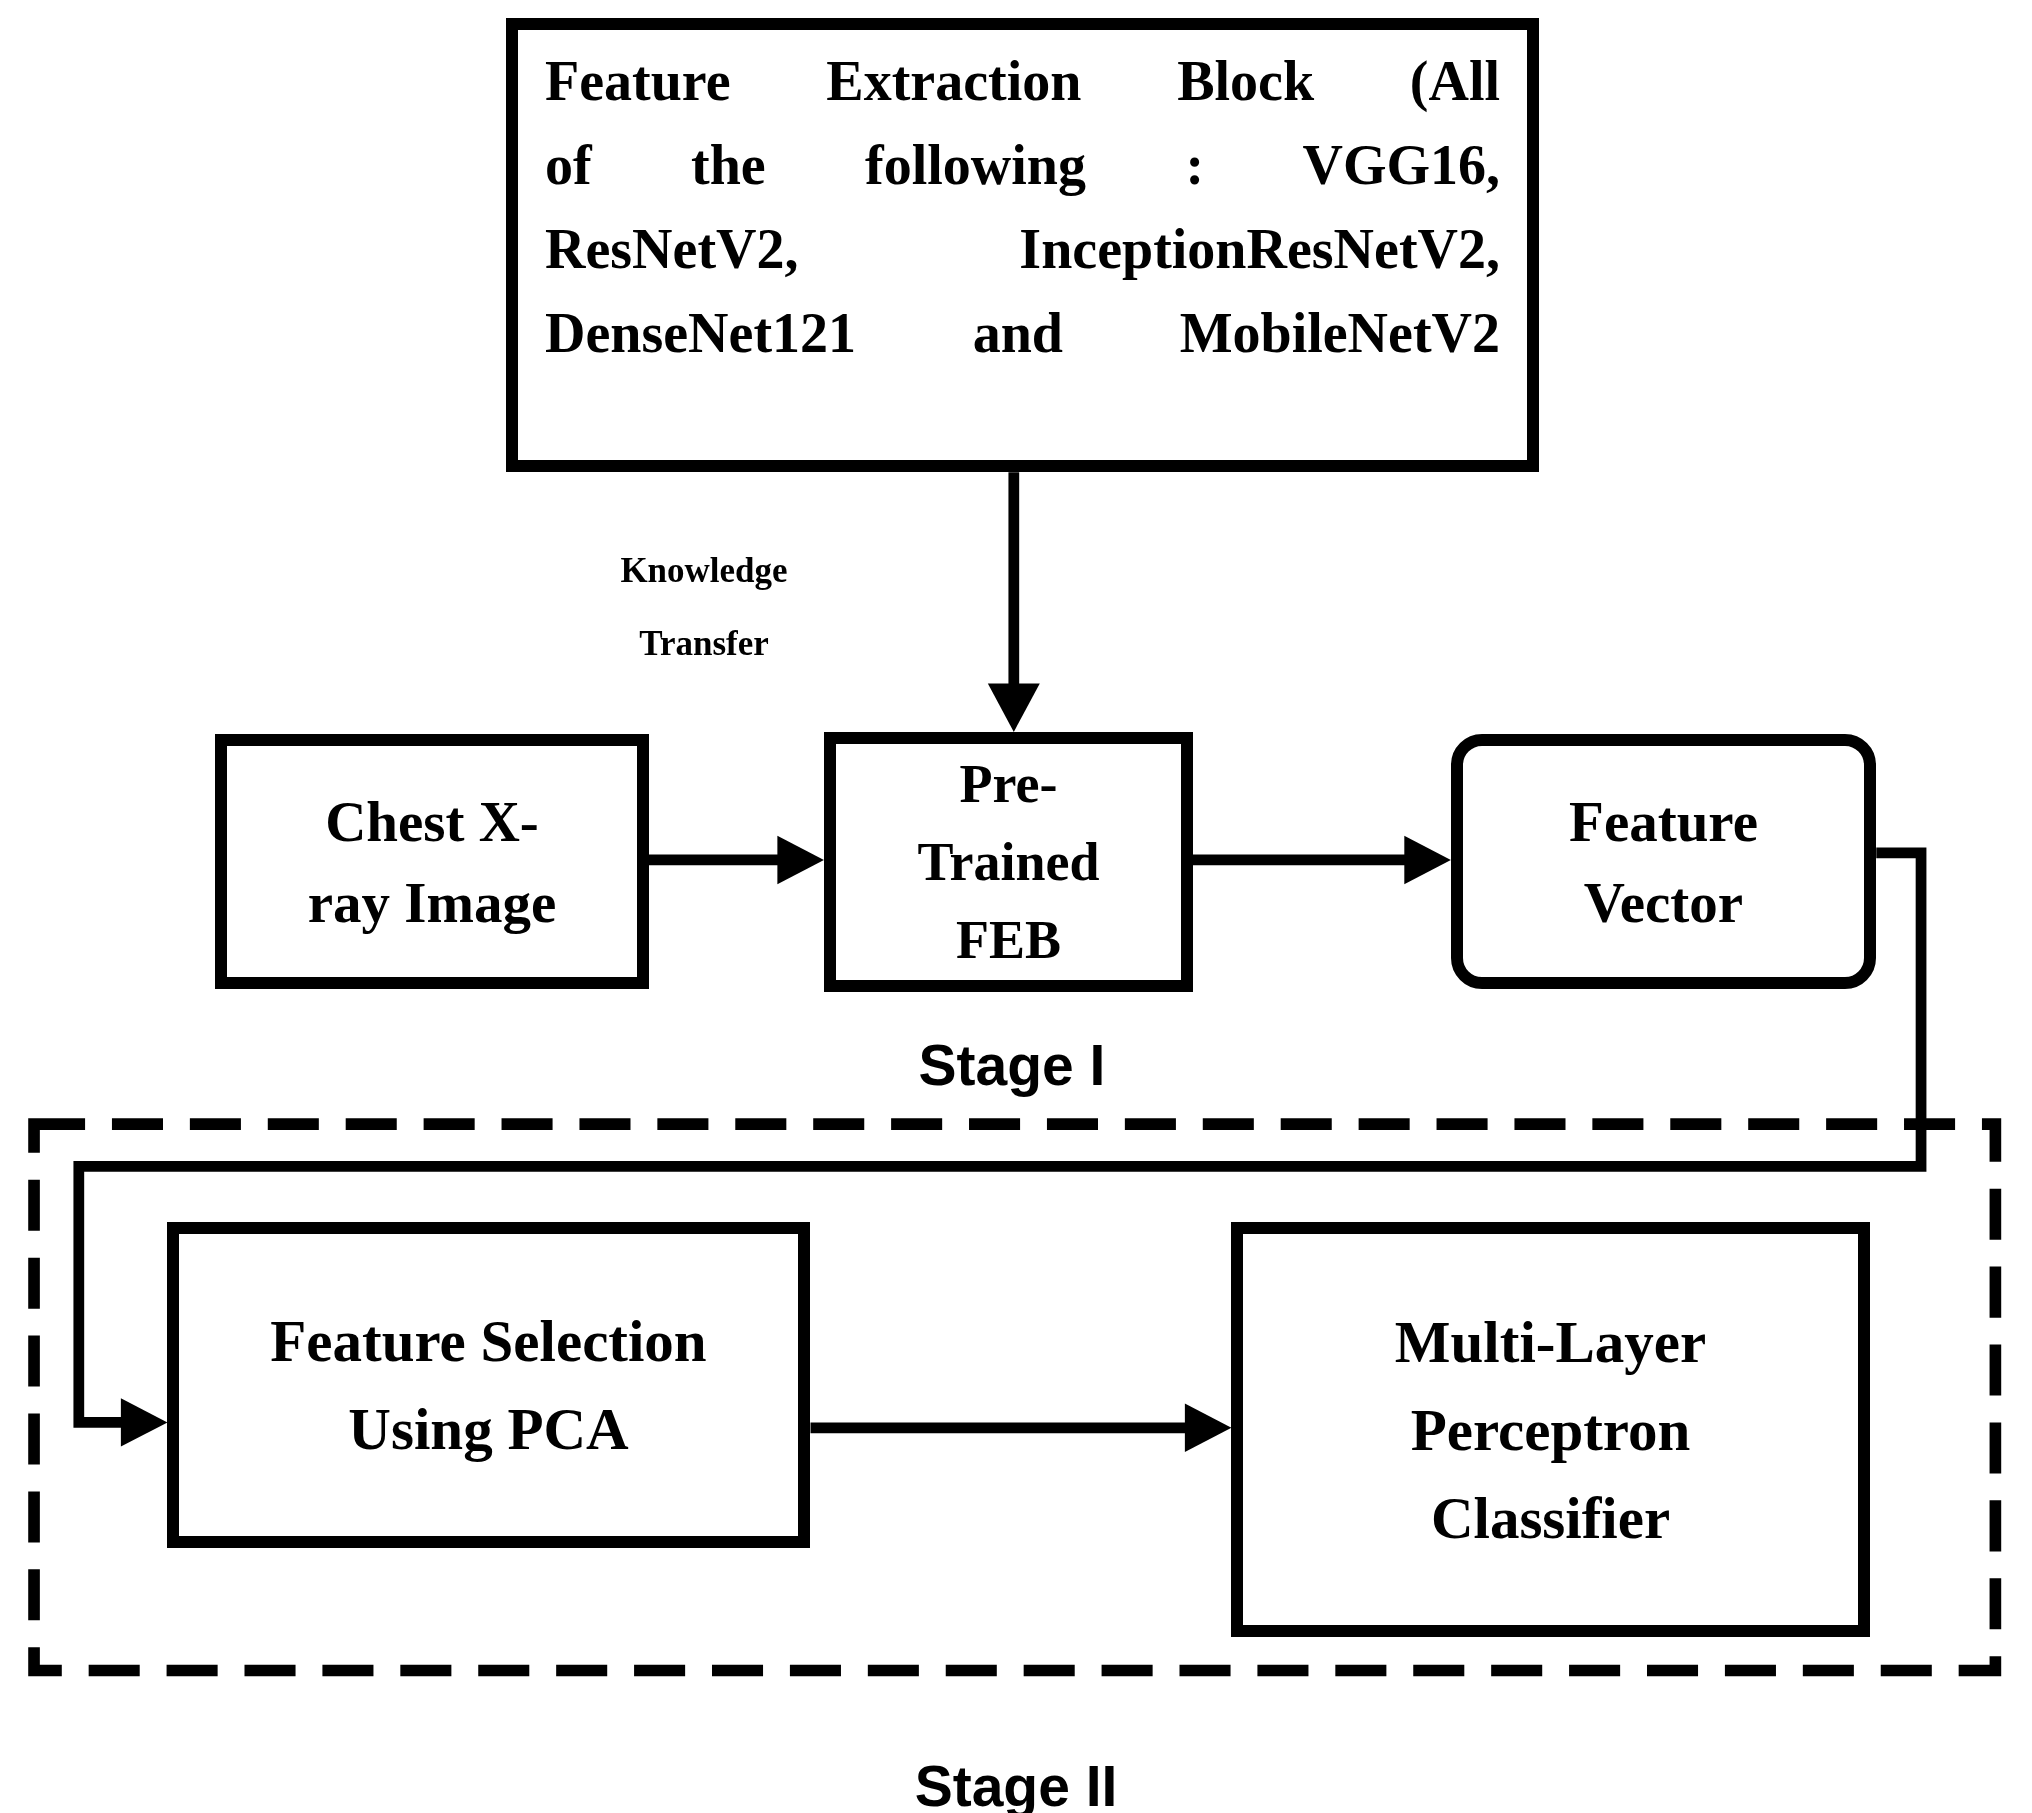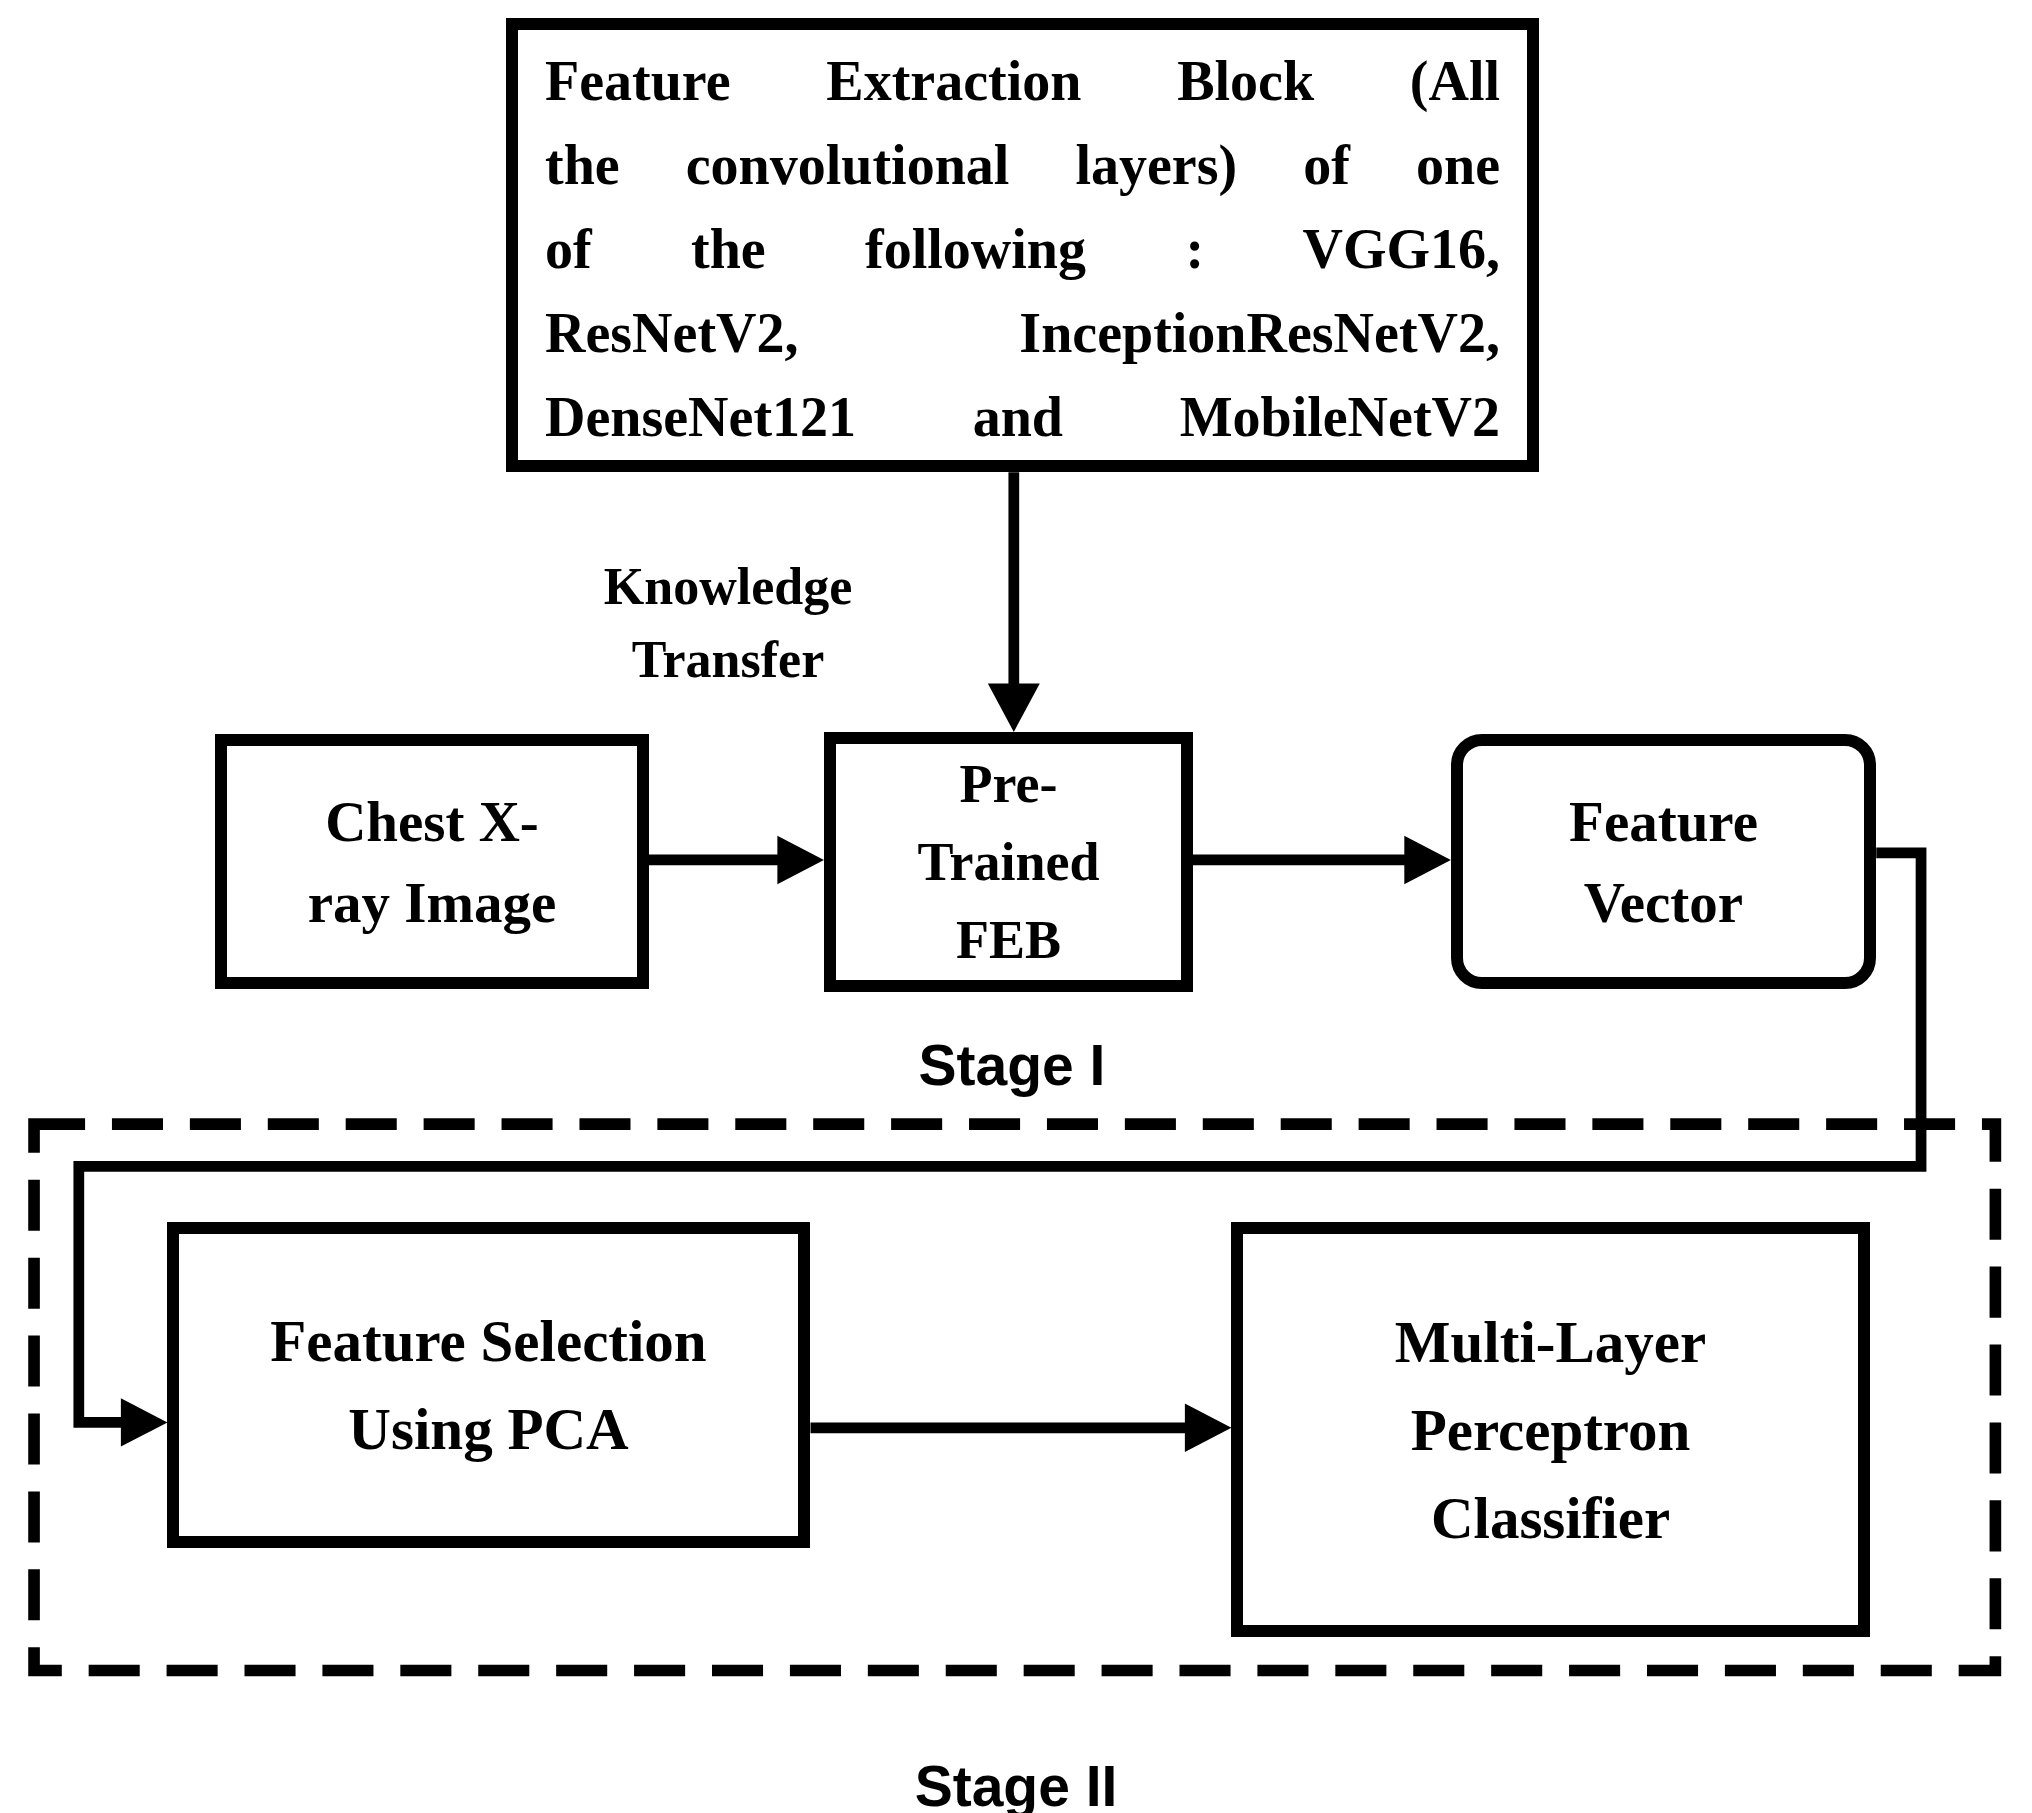--- a/index.html
+++ b/index.html
@@ -25,21 +25,21 @@
   }
   .box.chest{left:215px;top:734px;width:434px;height:255px;}
   .box.feb  {left:824px;top:732px;width:369px;height:260px;}
   .box.fvec {left:1451px;top:734px;width:425px;height:255px;border-radius:31px;}
   .box.pca  {left:167px;top:1222px;width:643px;height:326px;}
   .box.mlp  {left:1231px;top:1222px;width:639px;height:415px;}
   .l64{font-size:57px;line-height:81px;}
   .l60{font-size:54px;line-height:78px;}
   .l66{font-size:59px;line-height:88px;}
   .free-label{position:absolute;text-align:center;color:#000;}
-  .knowledge{left:549px;top:534px;width:358px;font-size:52px;line-height:73px;margin-top:16px;}
+  .knowledge{left:525px;top:534px;width:358px;font-size:35px;line-height:73px;}
   .stage{
     font-family:"Liberation Sans",sans-serif;font-weight:bold;font-size:57px;line-height:64px;margin-top:12px;
   }
   .stage1{left:851px;top:1021px;width:322px;}
   .stage2{left:855px;top:1742px;width:322px;}
 </style>
 </head>
 <body>
 
 <div class="canvas">
@@ -69,21 +69,20 @@
     </g>
 
     <g>
       <line x1="905" y1="1594" x2="1330" y2="1594" stroke="#000" stroke-width="12"></line>
       <polygon points="1375,1594 1323,1567 1323,1621" fill="#000"></polygon>
     </g>
   </svg>
 
   <div class="box feb-top">
     <div class="jline">Feature Extraction Block (All</div>
-    <div class="jline">the convolutional layers) of one</div>
     <div class="jline">of the following : VGG16,</div>
     <div class="jline">ResNetV2, InceptionResNetV2,</div>
     <div class="jline">DenseNet121 and MobileNetV2</div>
   </div>
 
   <div class="free-label knowledge">
     <div>Knowledge</div>
     <div>Transfer</div>
   </div>
 

